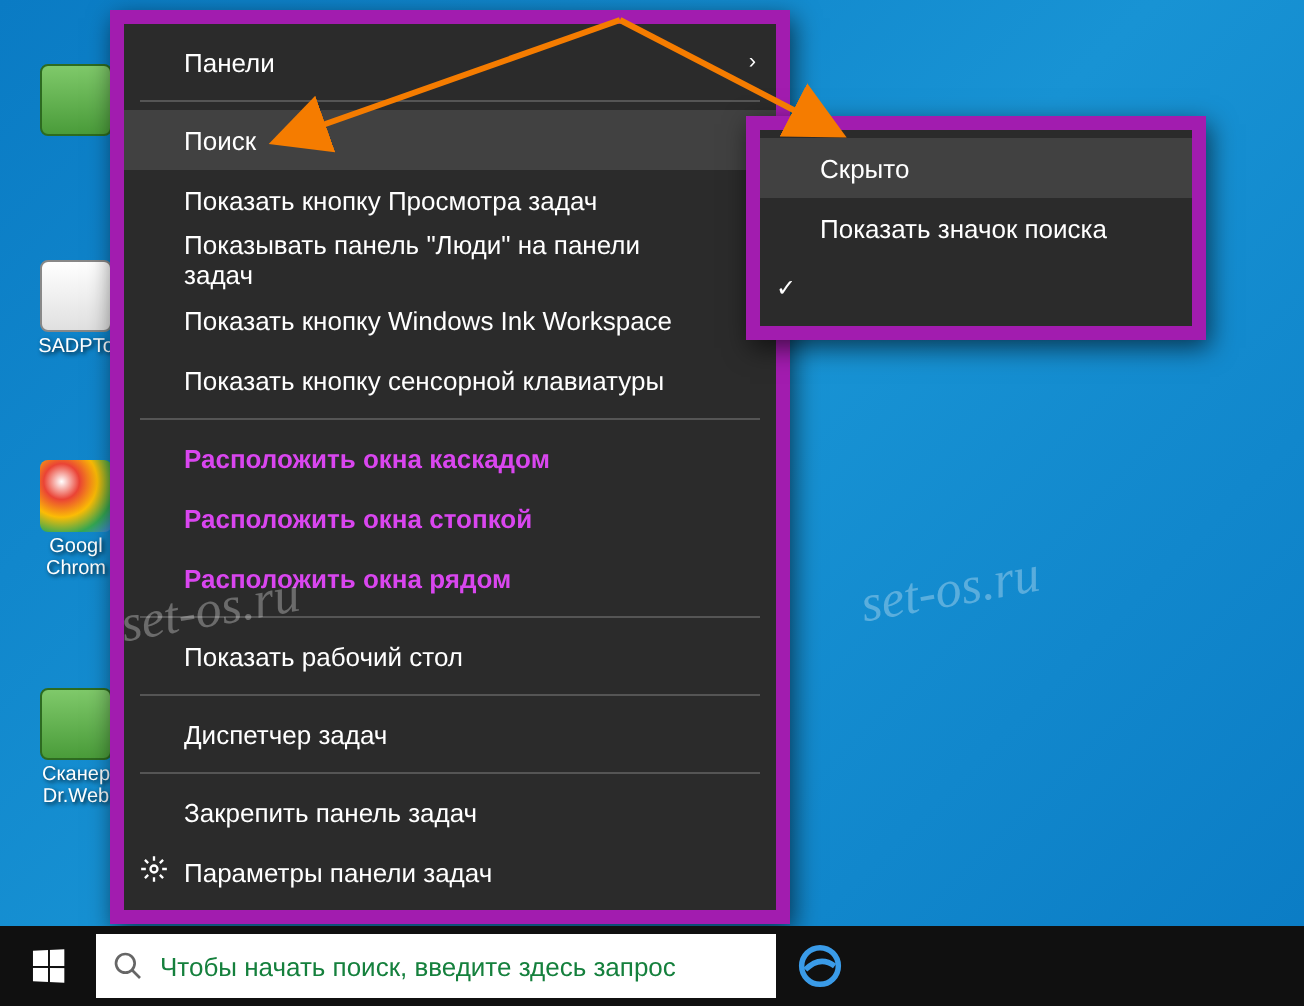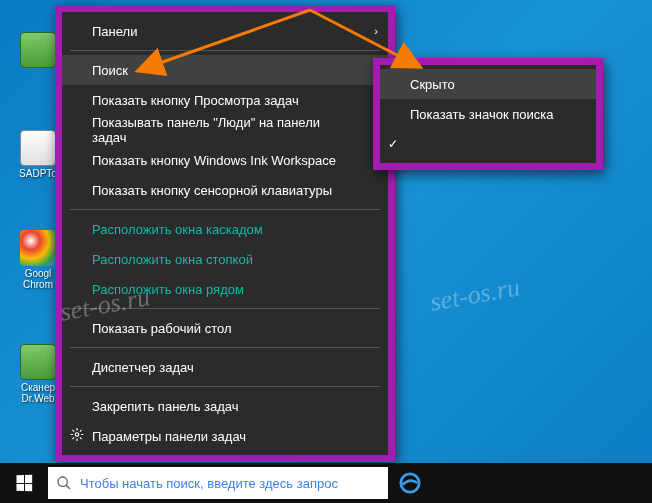--- a/index.html
+++ b/index.html
@@ -53,21 +53,21 @@
     transform: perspective(40px) rotateY(-12deg);
   }
   .winlogo div { background: #fff; }
   .searchbox {
     flex: 0 0 340px;
     height: 32px;
     background: #fff;
     display: flex;
     align-items: center;
     padding: 0 8px;
-    color: #3b82f6;
+    color: #15803d;
     font-size: 13px;
   }
   .searchbox svg { width: 16px; height: 16px; margin-right: 8px; }
   .tb-icon {
     width: 44px; height: 40px;
     display: flex; align-items: center; justify-content: center;
     color: #fff;
   }
   
   .context-menu {
@@ -85,21 +85,21 @@
   
   .menu-item {
     height: 30px;
     display: flex;
     align-items: center;
     padding: 0 30px 0 30px;
     position: relative;
     cursor: default;
   }
   .menu-item.highlighted { background: #414141; }
-  .menu-item.disabled { color: #14b8a6; }
+  .menu-item.disabled { color: #d946ef; font-weight: bold; }
   .menu-sep { height: 1px; background: #555; margin: 4px 8px; }
   .submenu-arrow {
     position: absolute; right: 10px; top: 50%; transform: translateY(-50%);
     font-size: 11px;
   }
   .check-mark {
     position: absolute; left: 8px; top: 50%; transform: translateY(-50%);
     font-size: 12px;
   }
   .gear-mark {

